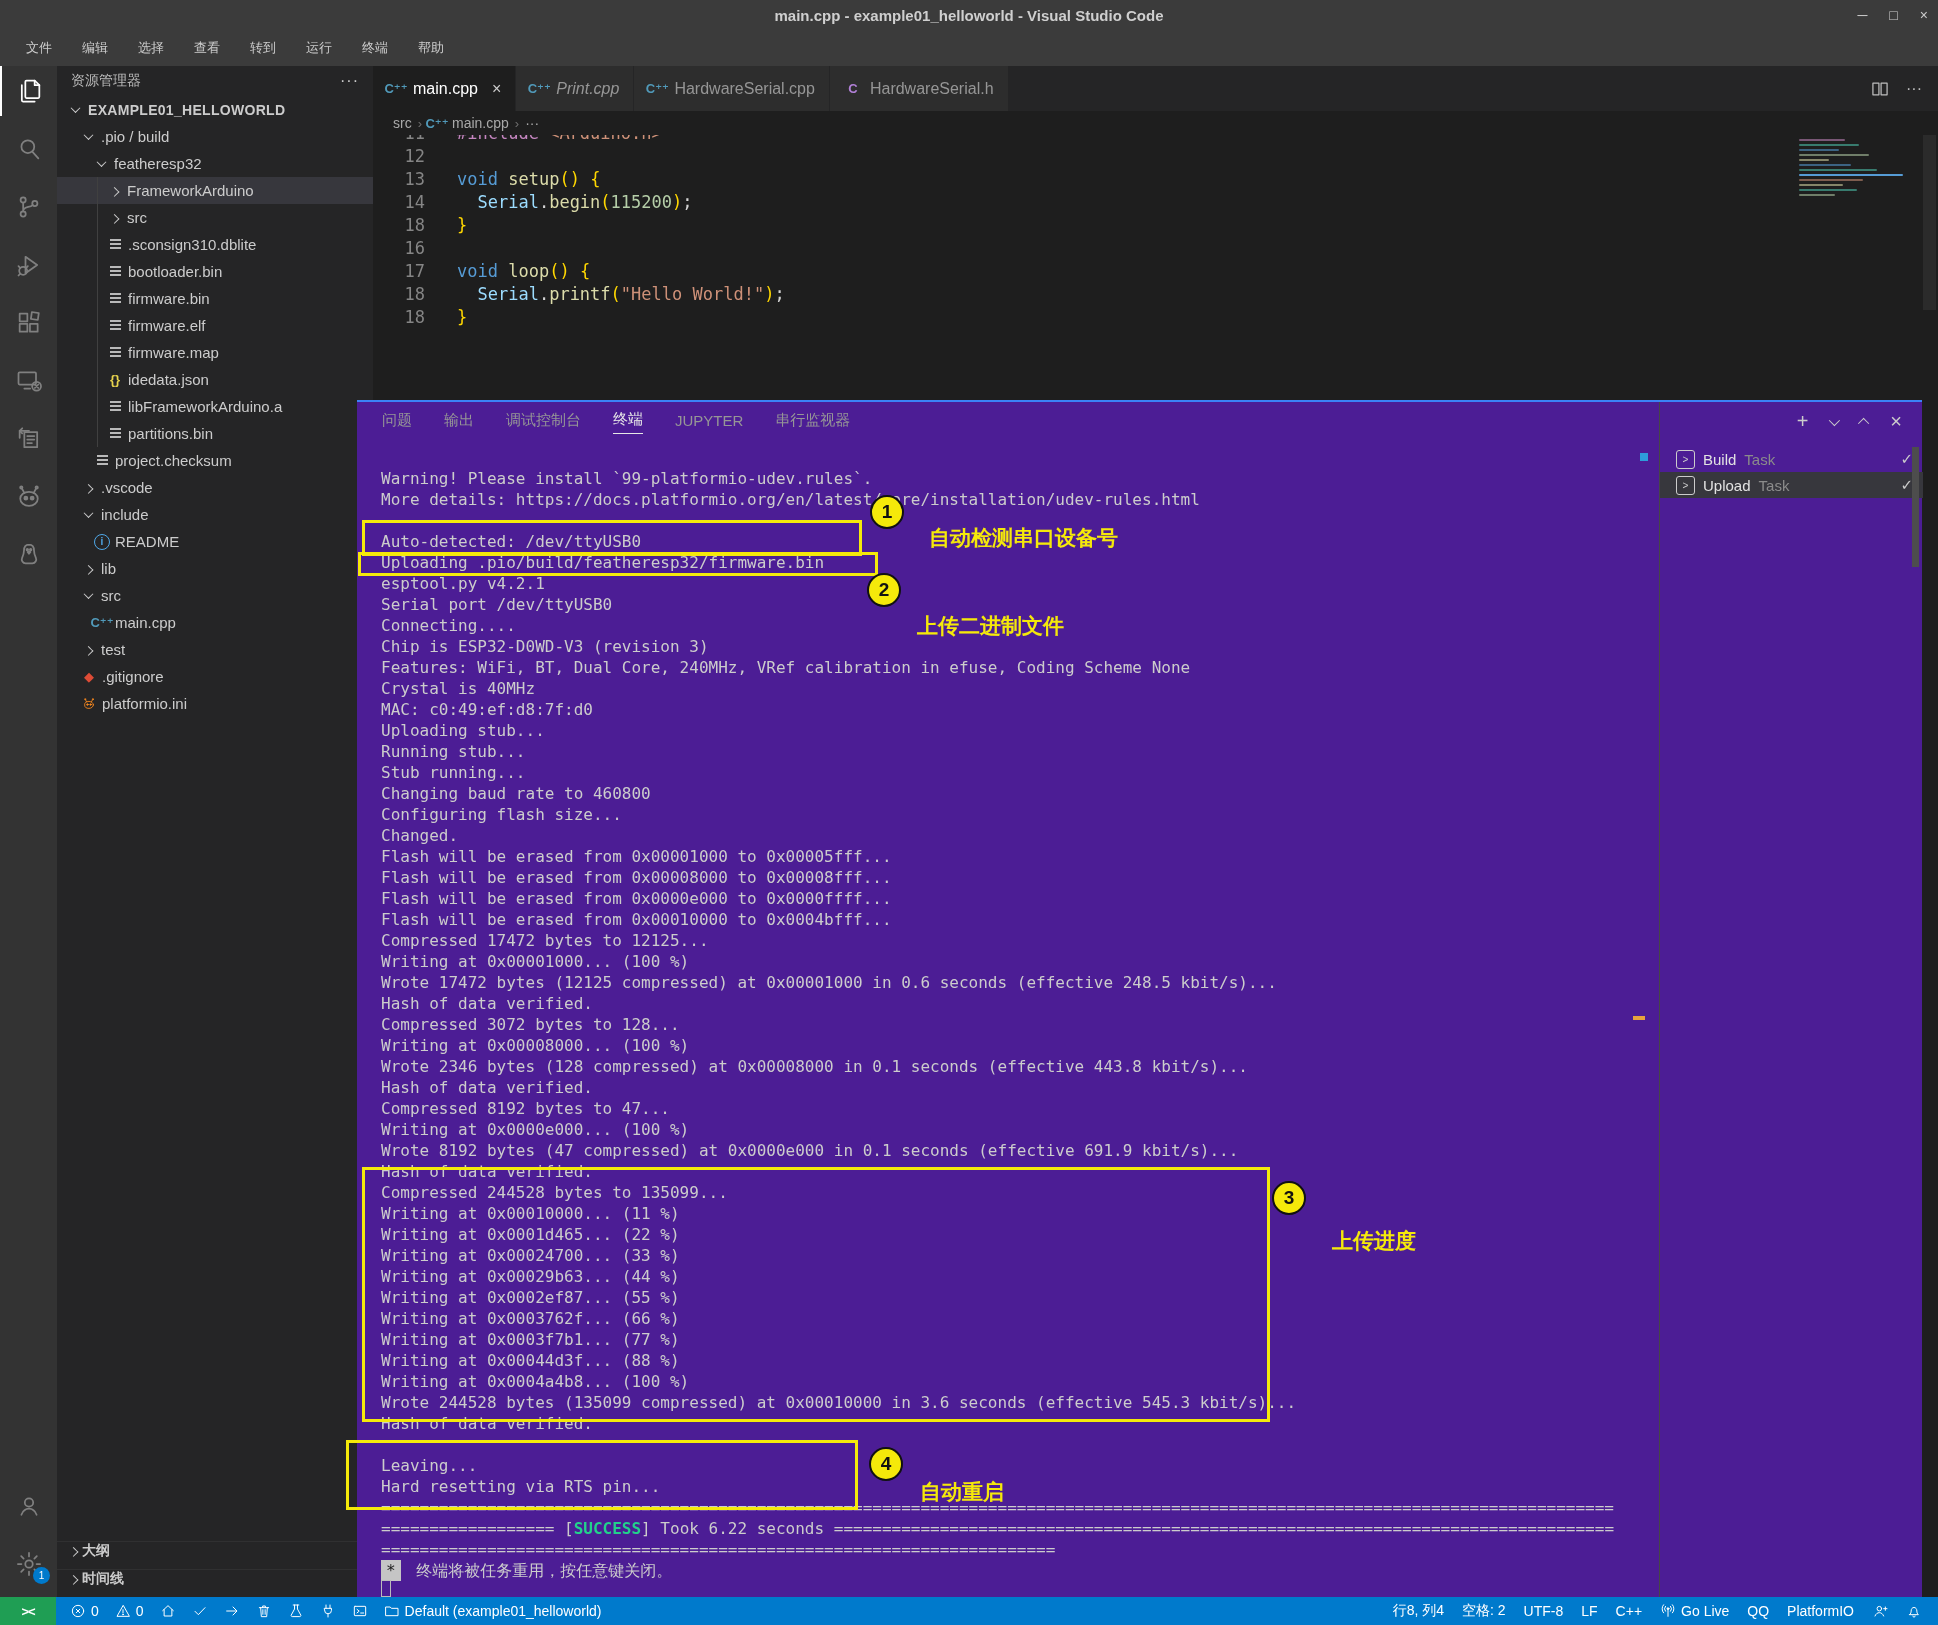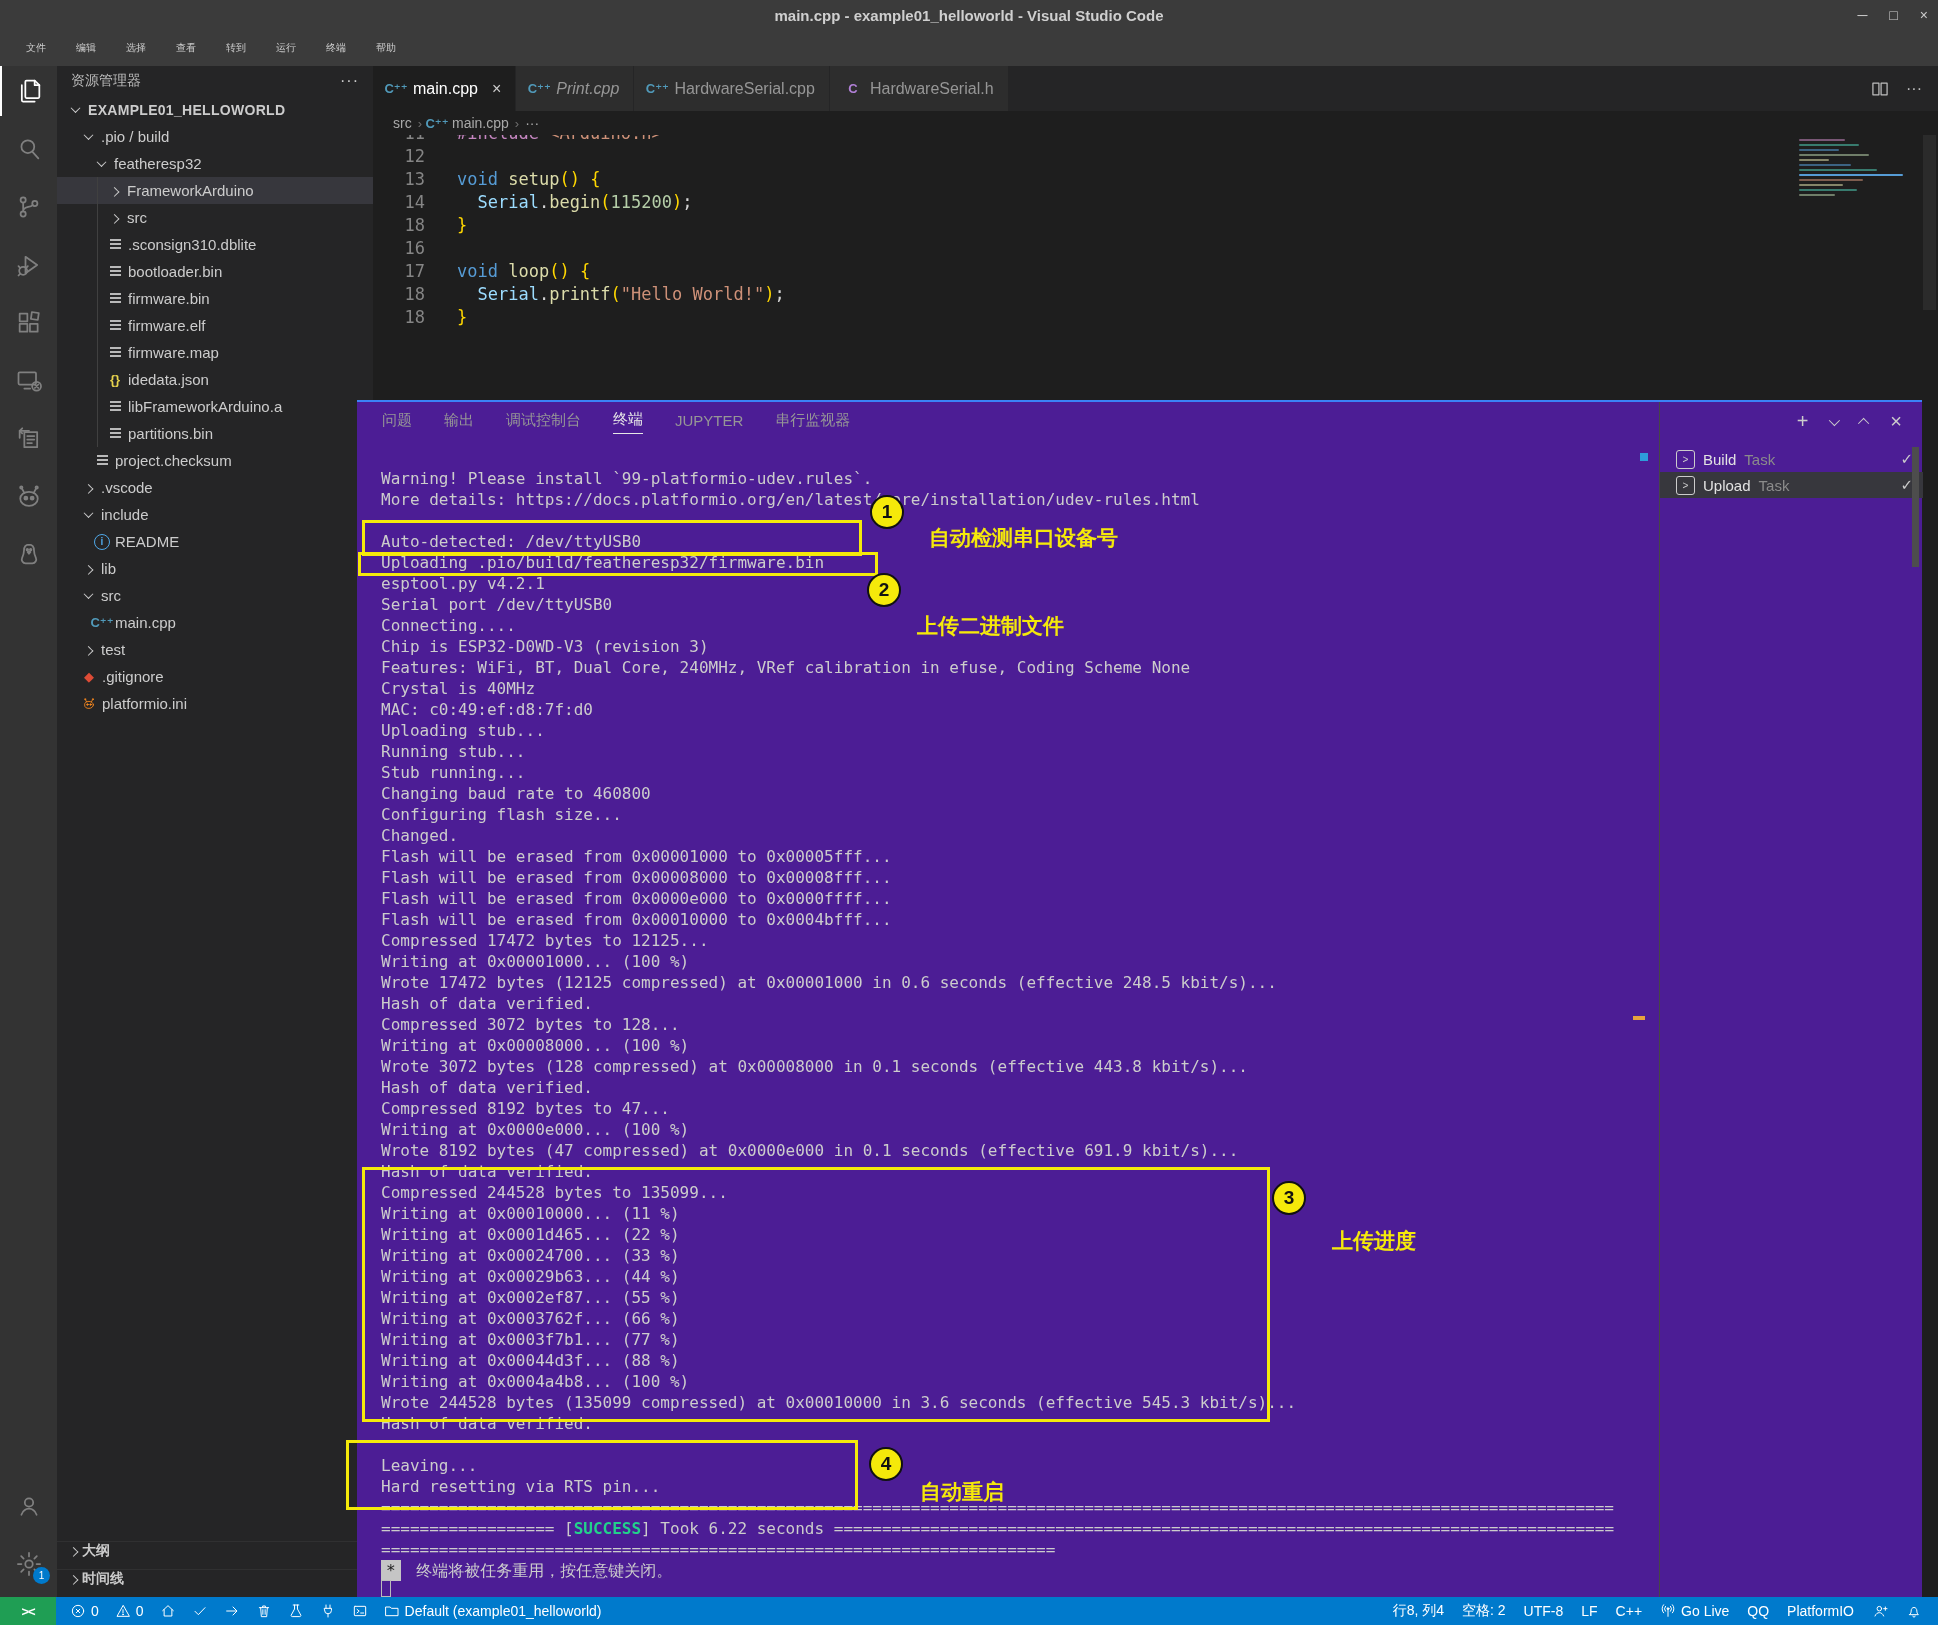--- a/index.html
+++ b/index.html
@@ -3,21 +3,21 @@
 <meta charset="utf-8">
 <style>
   html,body{margin:0;padding:0;background:#1e1e1e;}
   body{font-family:"Liberation Sans","DejaVu Sans",sans-serif;}
   .app{position:relative;width:1938px;height:1625px;background:#1e1e1e;overflow:hidden;color:#cccccc;}
   
   .titlebar{position:absolute;left:0;top:0;width:1938px;height:30px;background:#3b3b3b;display:flex;align-items:center;justify-content:center;}
   .title-text{font-size:15px;font-weight:bold;color:#cfcfcf;}
   .win-controls{position:absolute;right:10px;top:0;height:30px;display:flex;align-items:center;gap:22px;color:#cccccc;font-size:14px;}
   .menubar{position:absolute;left:0;top:30px;width:1938px;height:36px;background:#3b3b3b;display:flex;align-items:center;padding-left:14px;box-sizing:border-box;gap:6px;}
-  .menu-item{font-size:10px;color:#cccccc;padding:4px 12px;border-radius:4px;}
+  .menu-item{font-size:13px;color:#cccccc;padding:4px 12px;border-radius:4px;}
   
   .activitybar{position:absolute;left:0;top:66px;width:57px;height:1531px;background:#333333;display:flex;flex-direction:column;}
   .ab-item{width:57px;height:50px;margin-bottom:8px;display:flex;align-items:center;justify-content:center;color:#808080;position:relative;}
   .ab-item.active{color:#ffffff;border-left:2px solid #ffffff;box-sizing:border-box;}
   .ab-item svg{width:28px;height:28px;}
   .ab-bottom{margin-top:auto;display:flex;flex-direction:column;}
   .ab-badge{position:absolute;right:7px;bottom:5px;width:17px;height:17px;border-radius:50%;background:#007acc;color:#fff;font-size:10px;display:flex;align-items:center;justify-content:center;}
   
   .sidebar{position:absolute;left:57px;top:66px;width:316px;height:1531px;background:#252526;overflow:hidden;}
   .sb-header{height:30px;display:flex;align-items:center;padding:0 14px;font-size:14px;color:#bbbbbb;}
@@ -508,21 +508,21 @@
         <div class="t-line">Flash will be erased from 0x00001000 to 0x00005fff...</div>
         <div class="t-line">Flash will be erased from 0x00008000 to 0x00008fff...</div>
         <div class="t-line">Flash will be erased from 0x0000e000 to 0x0000ffff...</div>
         <div class="t-line">Flash will be erased from 0x00010000 to 0x0004bfff...</div>
         <div class="t-line">Compressed 17472 bytes to 12125...</div>
         <div class="t-line">Writing at 0x00001000... (100 %)</div>
         <div class="t-line">Wrote 17472 bytes (12125 compressed) at 0x00001000 in 0.6 seconds (effective 248.5 kbit/s)...</div>
         <div class="t-line">Hash of data verified.</div>
         <div class="t-line">Compressed 3072 bytes to 128...</div>
         <div class="t-line">Writing at 0x00008000... (100 %)</div>
-        <div class="t-line">Wrote 3072 bytes (128 compressed) at 0x00008000 in 0.1 seconds (effective 443.8 kbit/s)...</div>
+        <div class="t-line">Wrote 2346 bytes (128 compressed) at 0x00008000 in 0.1 seconds (effective 443.8 kbit/s)...</div>
         <div class="t-line">Hash of data verified.</div>
         <div class="t-line">Compressed 8192 bytes to 47...</div>
         <div class="t-line">Writing at 0x0000e000... (100 %)</div>
         <div class="t-line">Wrote 8192 bytes (47 compressed) at 0x0000e000 in 0.1 seconds (effective 691.9 kbit/s)...</div>
         <div class="t-line">Hash of data verified.</div>
         <div class="t-line">Compressed 244528 bytes to 135099...</div>
         <div class="t-line">Writing at 0x00010000... (11 %)</div>
         <div class="t-line">Writing at 0x0001d465... (22 %)</div>
         <div class="t-line">Writing at 0x00024700... (33 %)</div>
         <div class="t-line">Writing at 0x00029b63... (44 %)</div>

